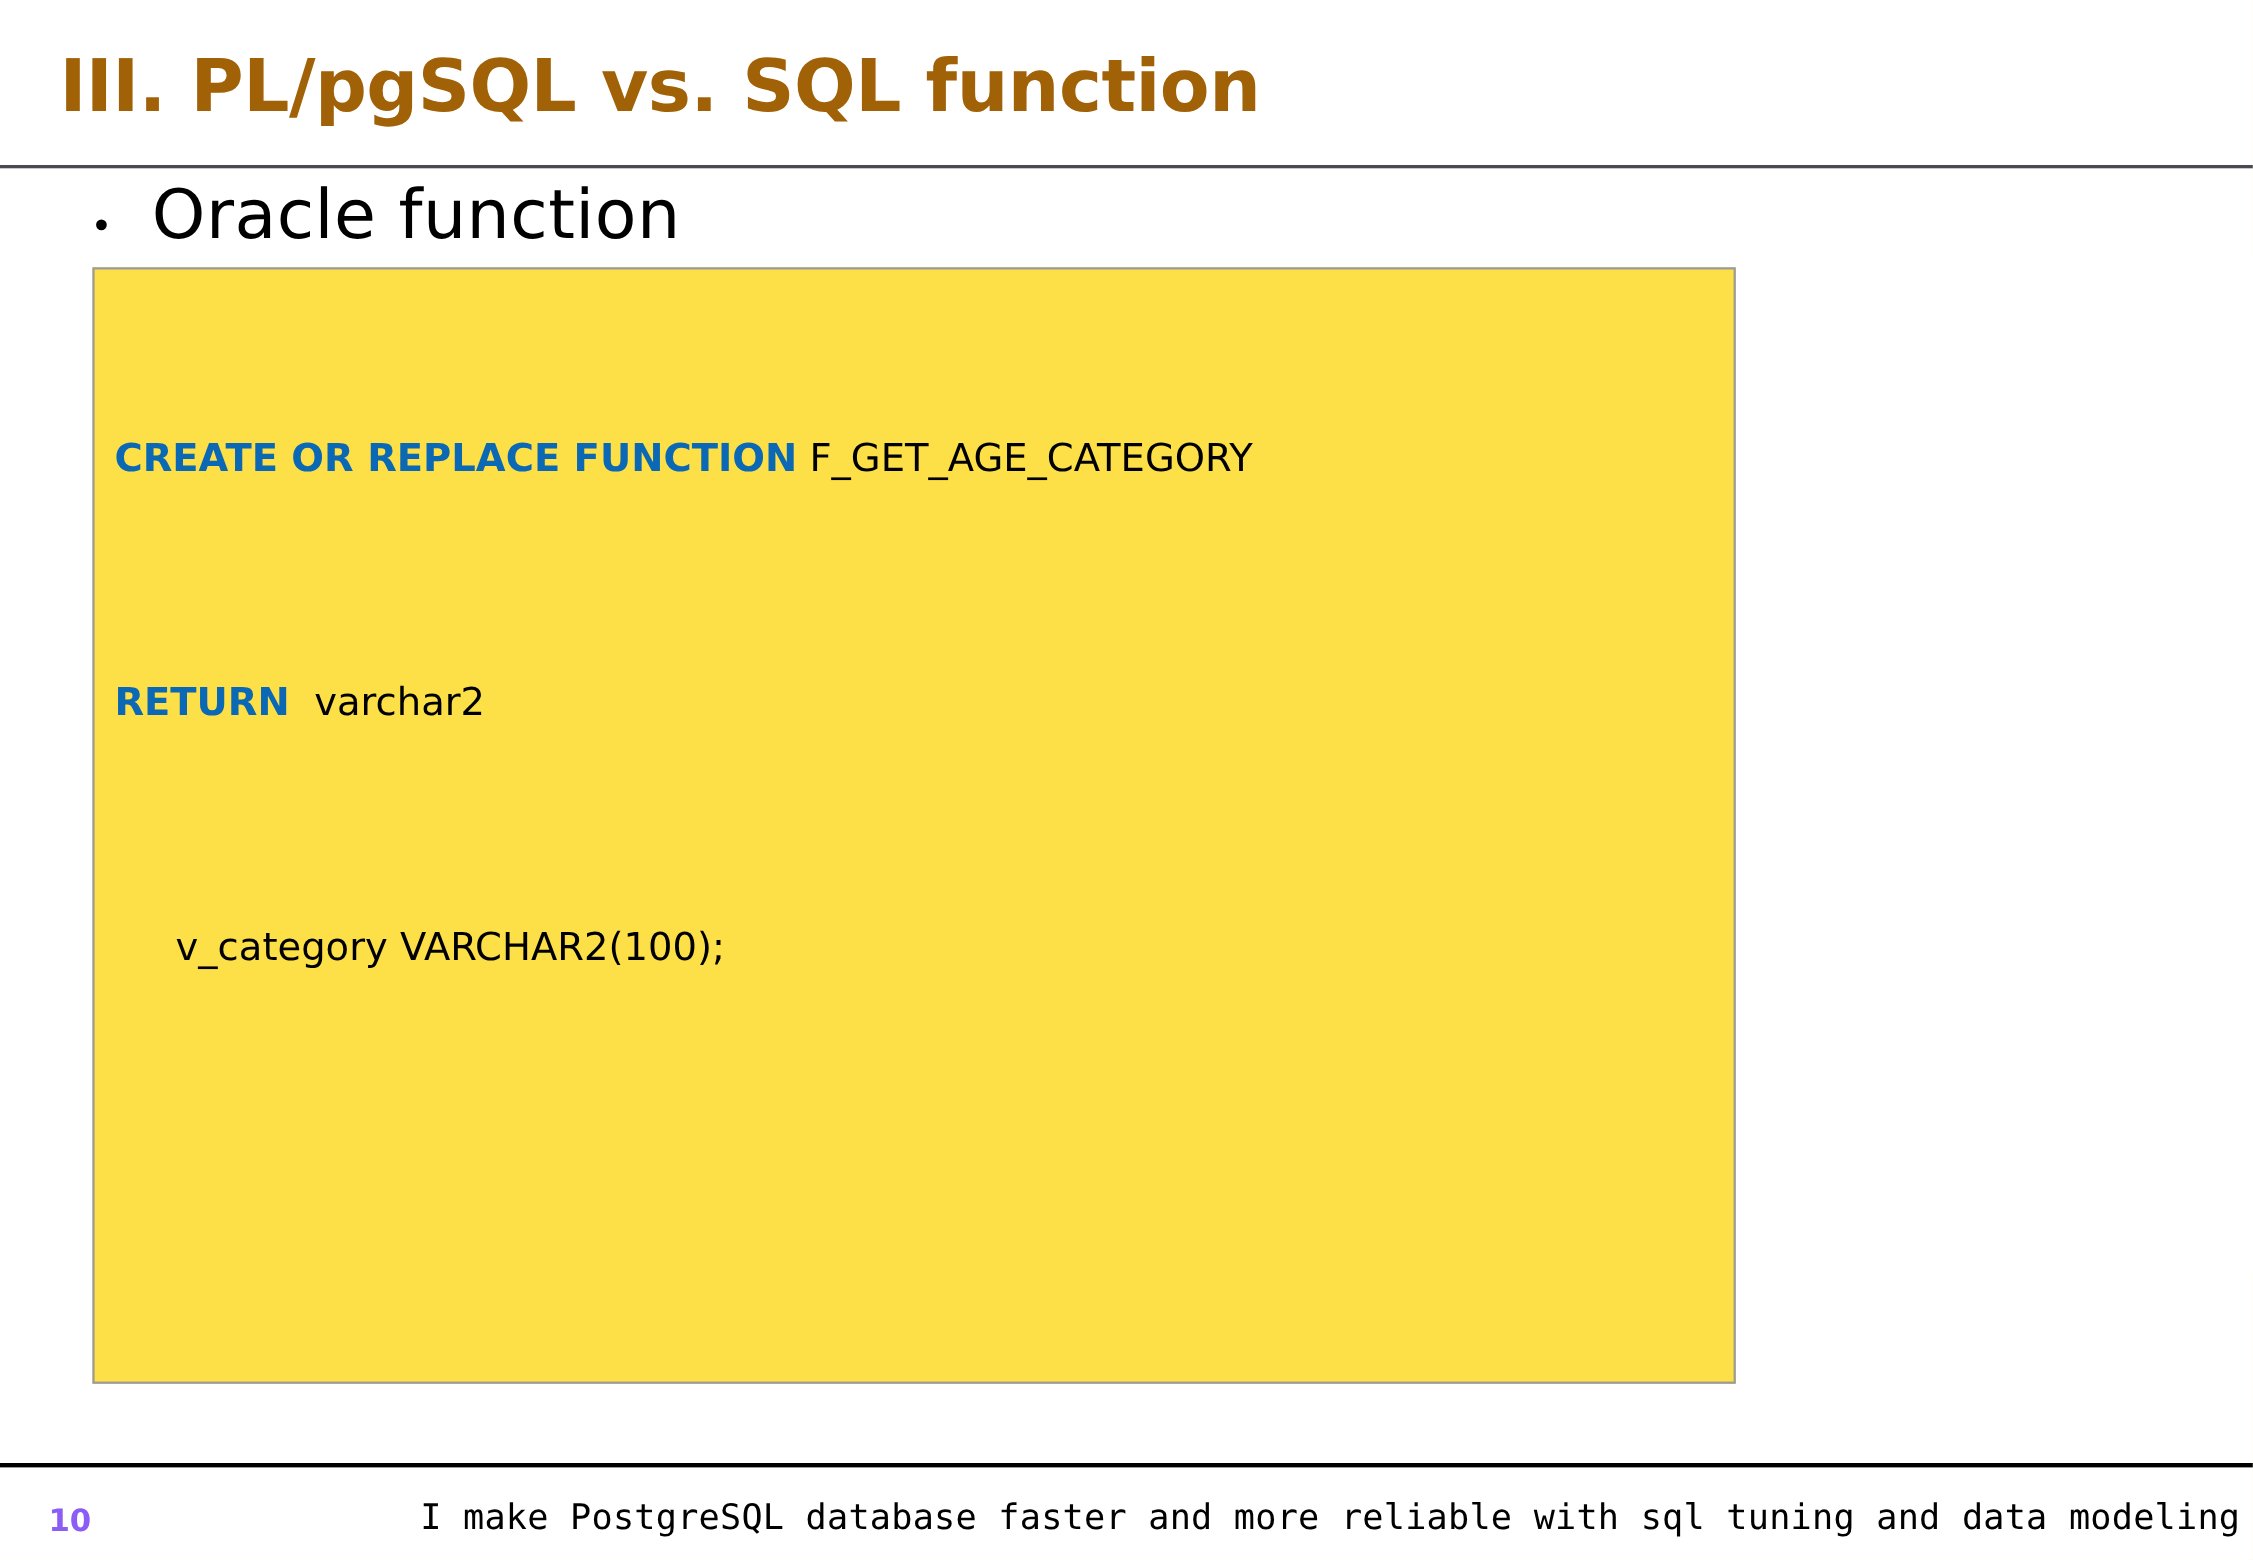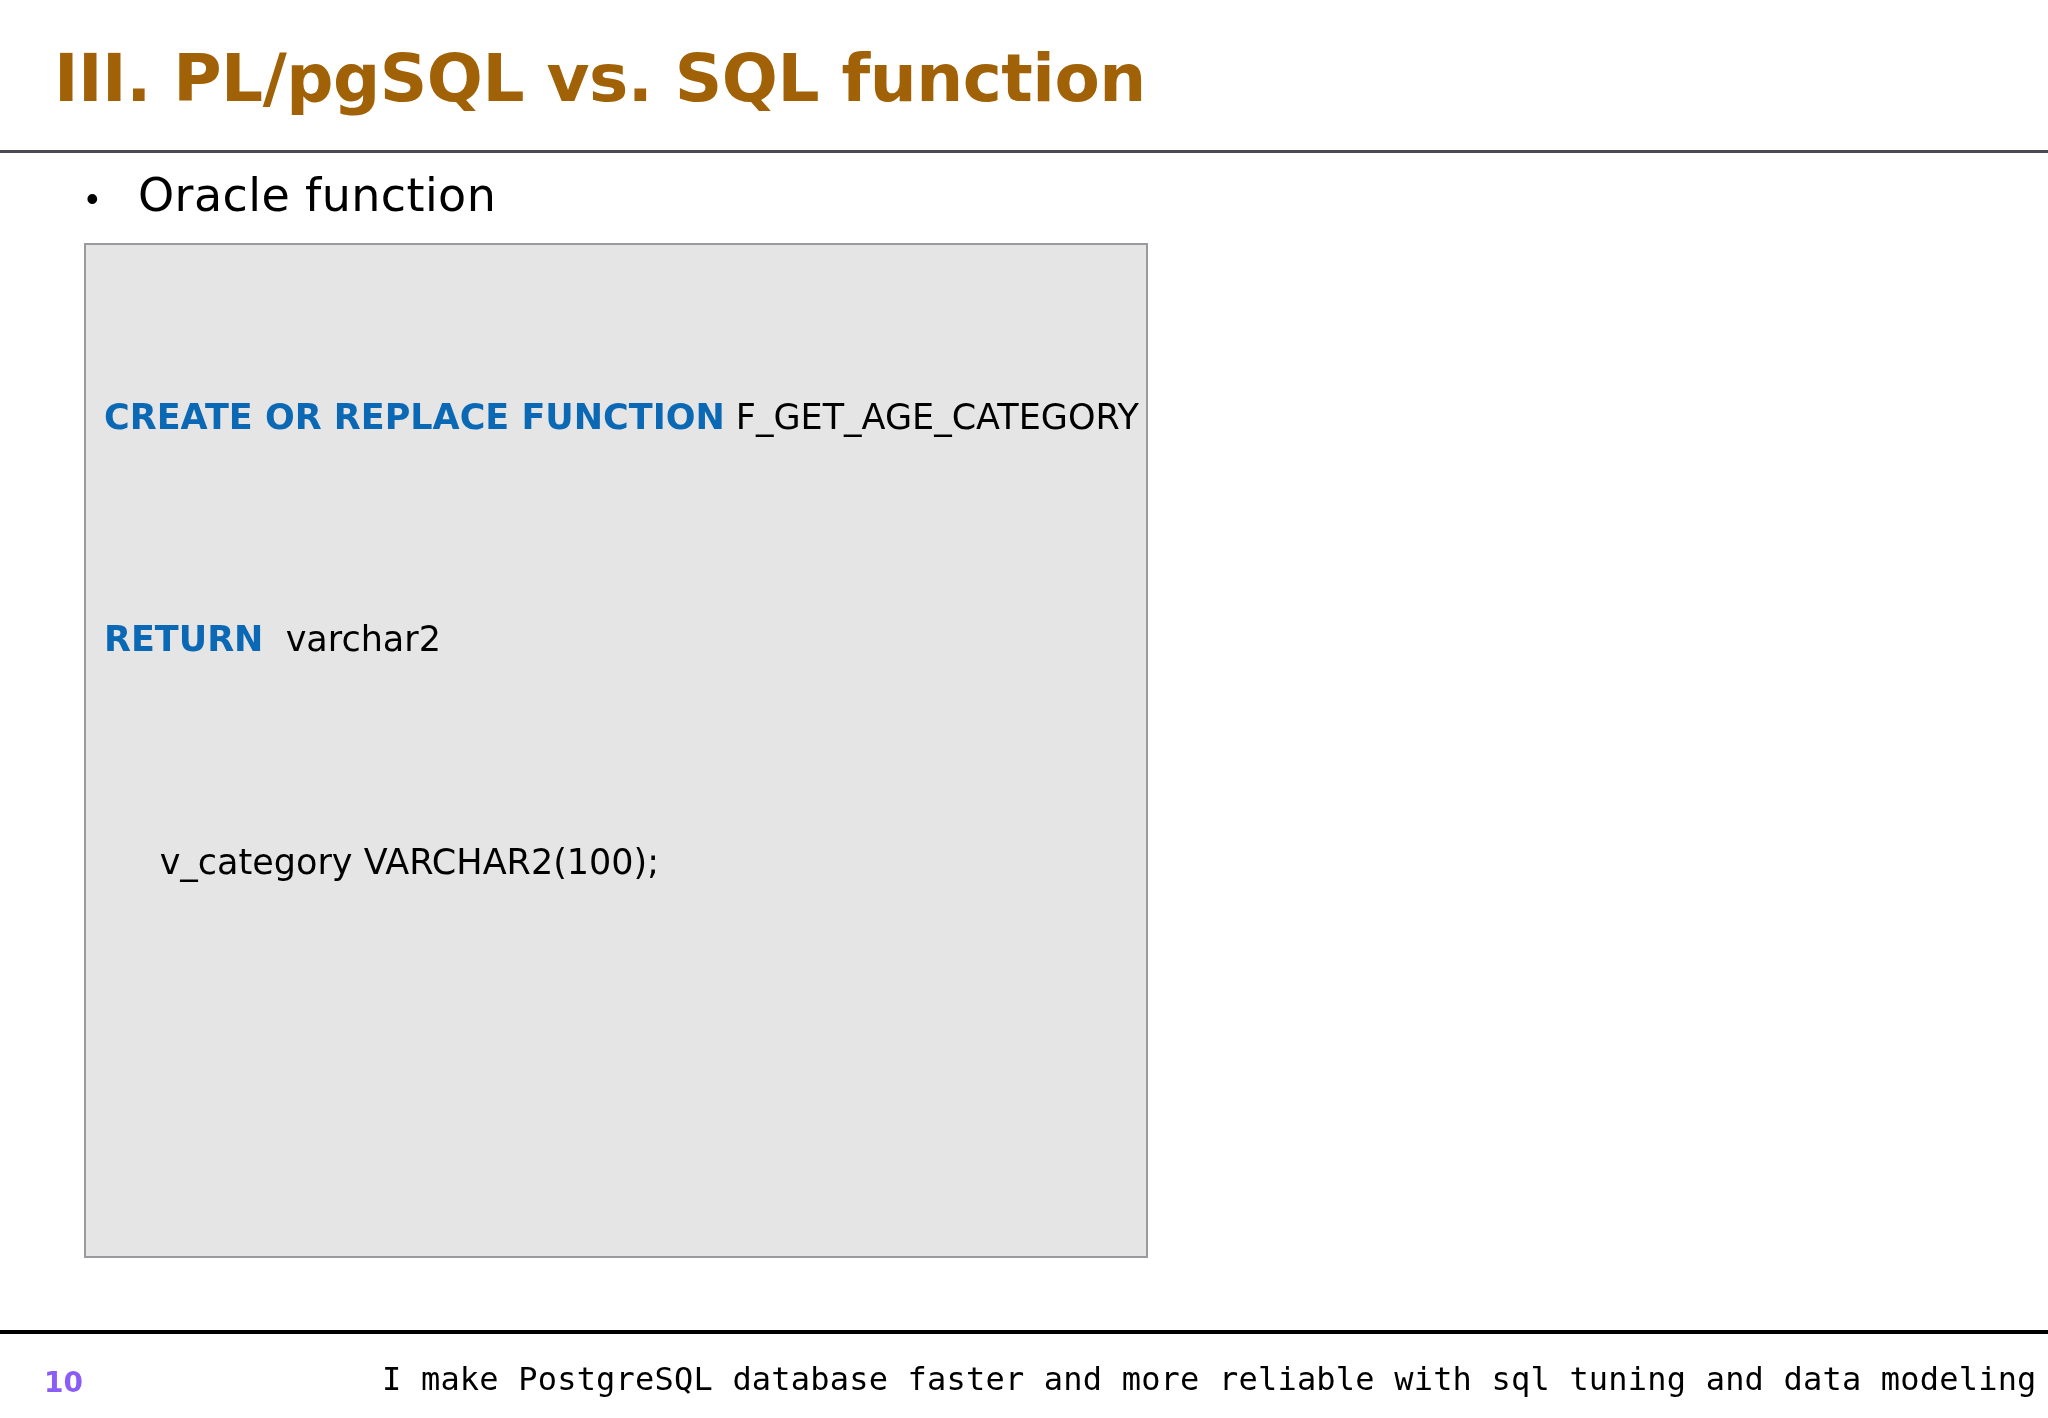--- a/index.html
+++ b/index.html
@@ -49,36 +49,36 @@
   }
   .bullet-dot {
     font-size: 36px;
     line-height: 54px;
     color: #000;
     width: 52px;
     display: inline-block;
   }
   .bullet-text {
     font-family: "DejaVu Sans", sans-serif;
-    font-size: 46px;
+    font-size: 62px;
     line-height: 54px;
     color: #000;
     letter-spacing: 0.4px;
   }
 
   
   .code-box {
     position: absolute;
     left: 84px;
     top: 243px;
-    width: 1064px;
+    width: 1494px;
     height: 1015px;
     box-sizing: border-box;
     border: 2px solid #9a9a9e;
-    background: #e5e5e5;
+    background: #fde047;
     padding: 16px 0 12px 0;
     overflow: hidden;
   }
   .code-lines {
     font-family: "DejaVu Sans", sans-serif;
     font-size: 35px;
     line-height: 44.5px;
     color: #000000;
     padding-left: 18px;
     white-space: pre;

